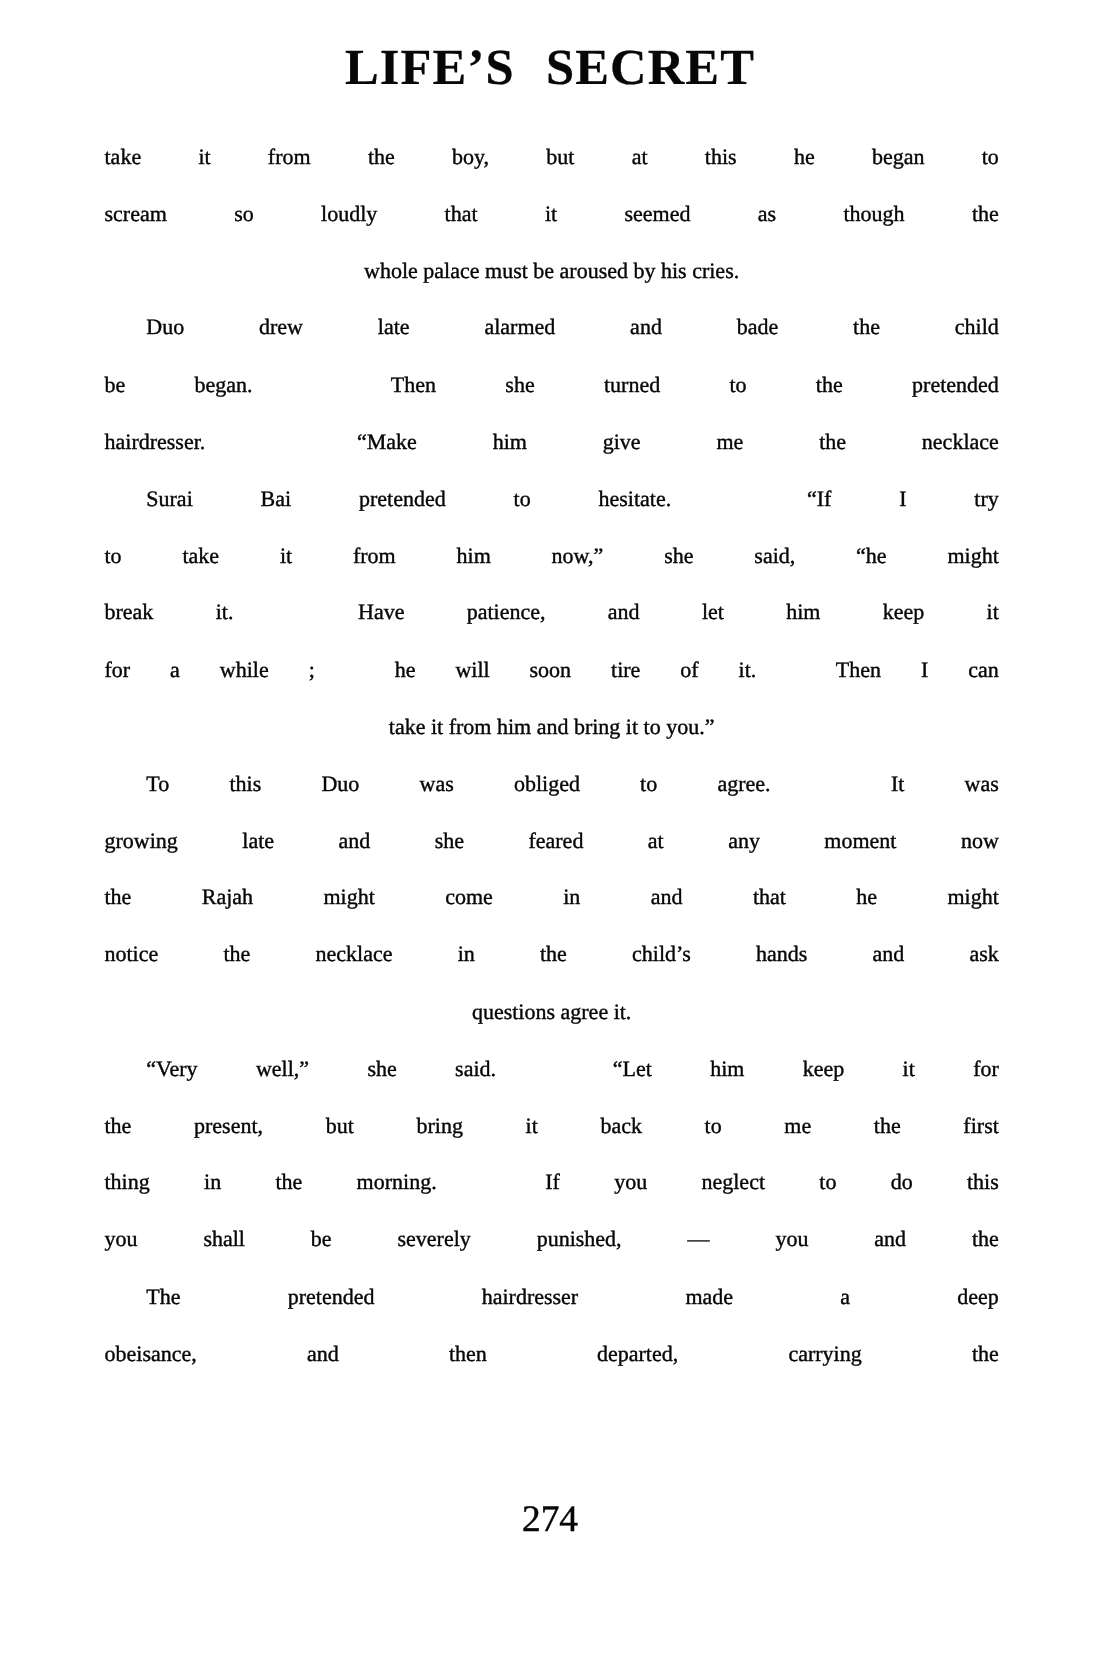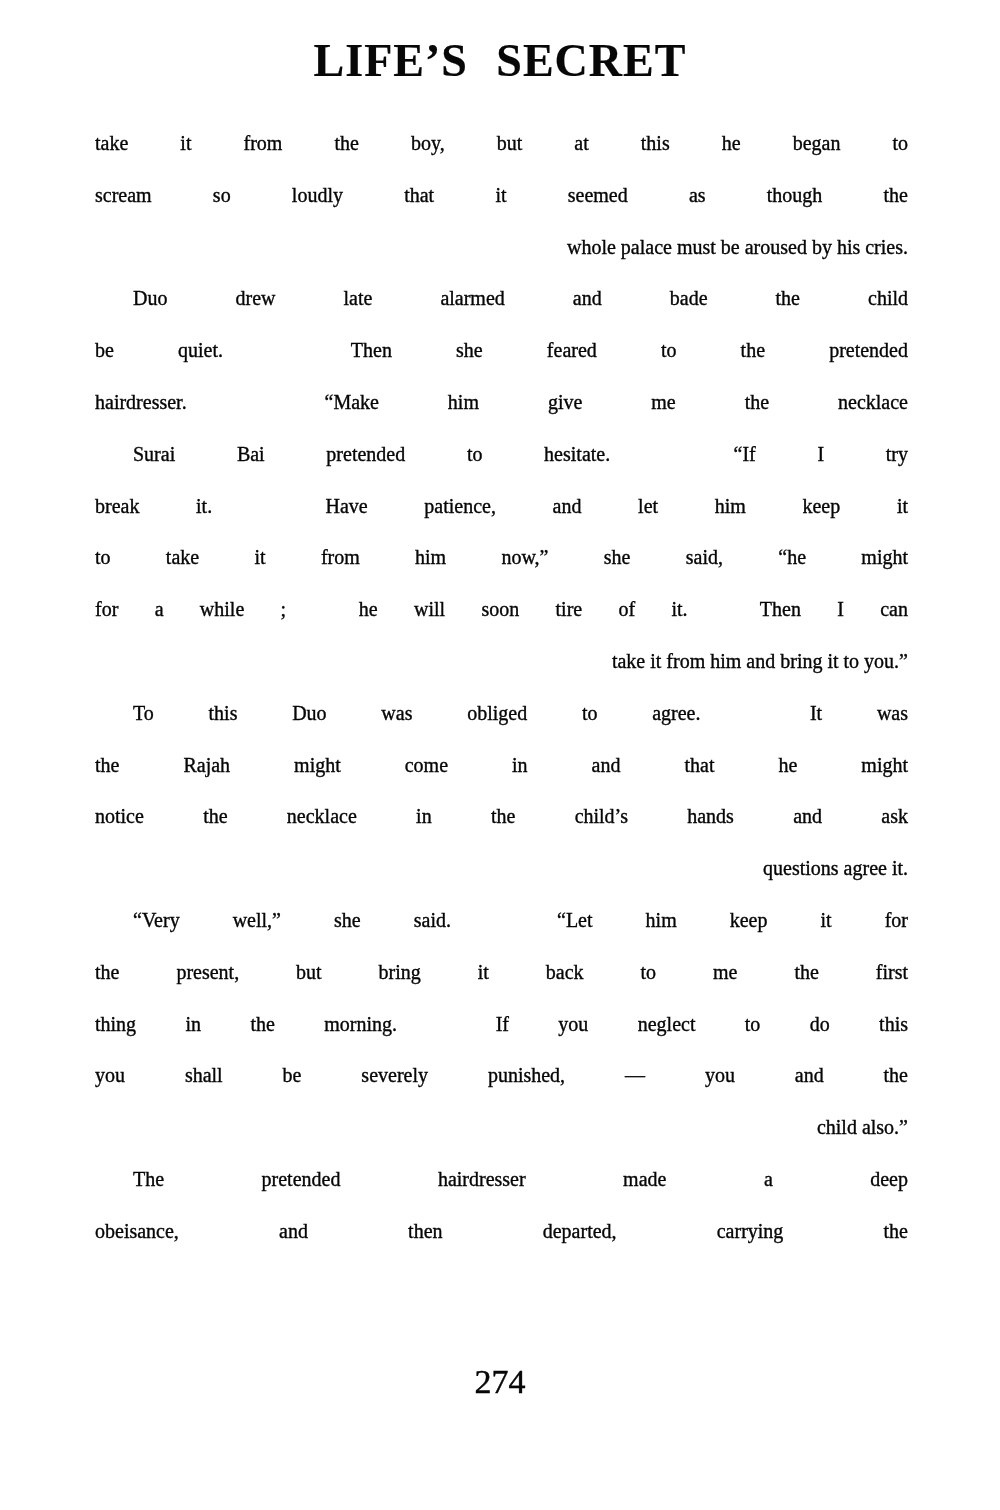--- a/index.html
+++ b/index.html
@@ -33,21 +33,21 @@
     position: absolute;
     left: 95px;
     top: 118px;
     width: 813px;
     font-size: 20px;
     line-height: 51.8px;
     -webkit-text-stroke: 0.35px #000;
   }
   .line {
     white-space: pre-wrap;
-    text-align: right;
+    text-align: center;
   }
   .line.j {
     text-align: justify;
     text-align-last: justify;
   }
   .line.indent {
     text-indent: 38px;
   }
   .page-number {
     position: absolute;
@@ -64,34 +64,34 @@
 <body>
 
 <div class="page">
   <div class="running-title">LIFE’S SECRET</div>
 
   <div class="body-text">
       <div class="line j">take it from the boy, but at this he began to</div>
       <div class="line j">scream so loudly that it seemed as though the</div>
       <div class="line">whole palace must be aroused by his cries.</div>
       <div class="line j indent">Duo drew late alarmed and bade the child</div>
-      <div class="line j">be quiet.  Then she feared to the pretended</div>
+      <div class="line j">be began.  Then she turned to the pretended</div>
       <div class="line j">hairdresser.  “Make him give me the necklace</div>
       <div class="line j indent">Surai Bai pretended to hesitate.  “If I try</div>
+      <div class="line j">to take it from him now,” she said, “he might</div>
       <div class="line j">break it.  Have patience, and let him keep it</div>
-      <div class="line j">to take it from him now,” she said, “he might</div>
       <div class="line j">for a while ;  he will soon tire of it.  Then I can</div>
       <div class="line">take it from him and bring it to you.”</div>
       <div class="line j indent">To this Duo was obliged to agree.  It was</div>
+      <div class="line j">growing late and she feared at any moment now</div>
       <div class="line j">the Rajah might come in and that he might</div>
       <div class="line j">notice the necklace in the child’s hands and ask</div>
       <div class="line">questions agree it.</div>
       <div class="line j indent">“Very well,” she said.  “Let him keep it for</div>
       <div class="line j">the present, but bring it back to me the first</div>
       <div class="line j">thing in the morning.  If you neglect to do this</div>
       <div class="line j">you shall be severely punished, — you and the</div>
-      <div class="line">child also.”</div>
       <div class="line j indent">The pretended hairdresser made a deep</div>
       <div class="line j">obeisance, and then departed, carrying the</div>
     </div>
 
   <div class="page-number">274</div>
 </div>
 
 </body></html>

